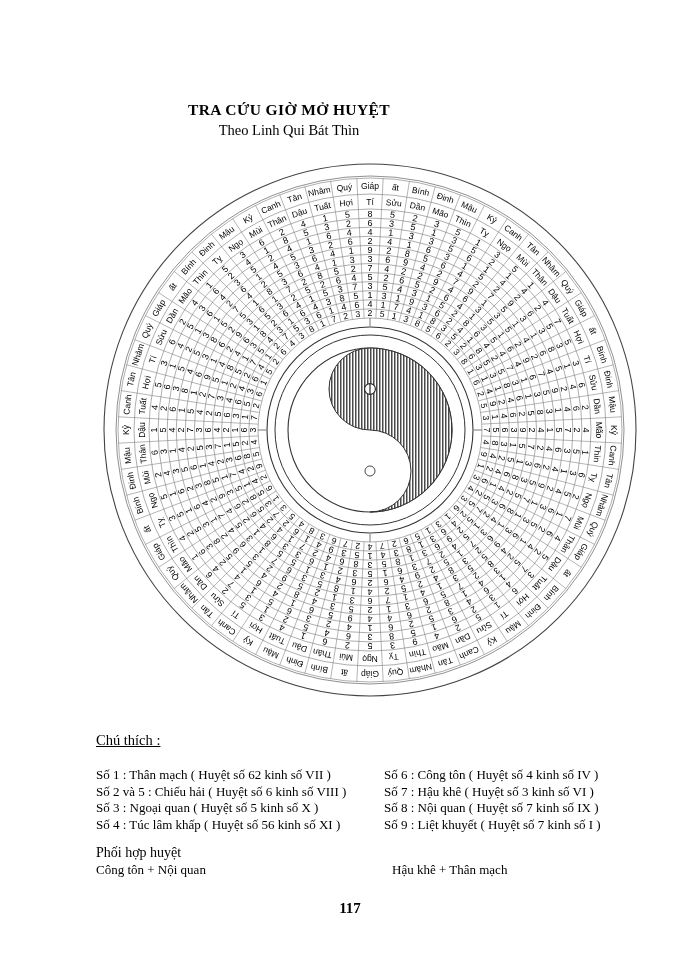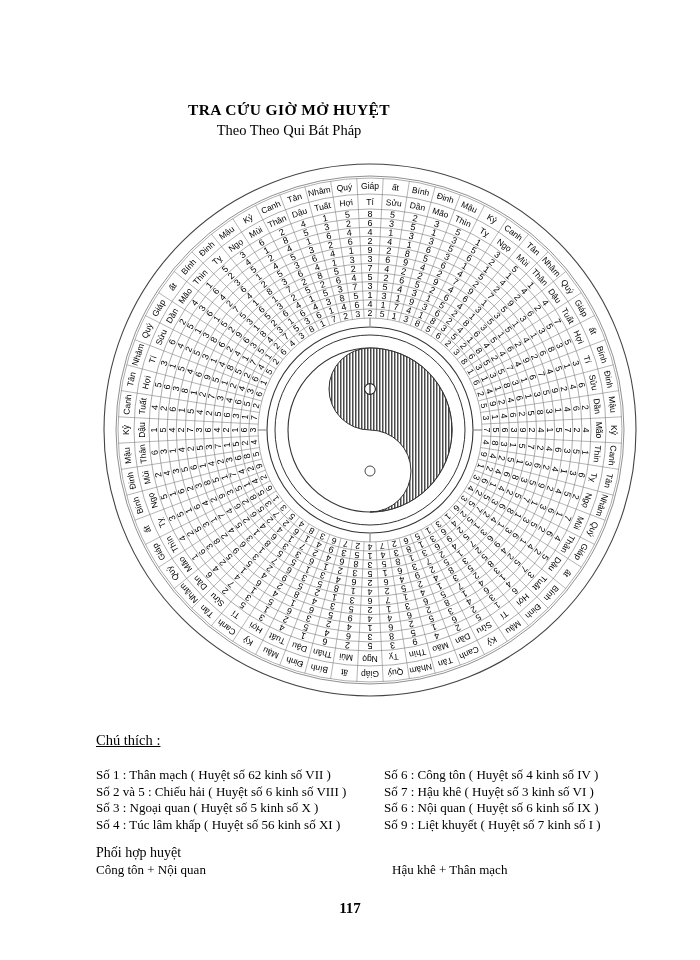--- a/index.html
+++ b/index.html
@@ -100,21 +100,21 @@
     text-align: center;
     font-weight: bold;
     font-size: 15px;
   }
 </style>
 </head>
 <body>
 
 <div id="title-block">
   <div id="doc-title">TRA CỨU GIỜ MỞ HUYỆT</div>
-  <div id="doc-subtitle">Theo Theo Qui Bát Pháp</div>
+  <div id="doc-subtitle">Theo Linh Qui Bát Thìn</div>
 </div>
 
 <div id="wheel-wrap">
   <svg id="wheel-svg" width="534" height="550" viewBox="0 0 534 550">
     <defs>
 
       <pattern id="hatch" width="3" height="4" patternUnits="userSpaceOnUse">
         <rect width="3" height="4" fill="#ffffff"></rect>
         <rect width="1.5" height="4" fill="#4a4a4a"></rect>
       </pattern>
@@ -1071,21 +1071,21 @@
   <div class="legend-cols">
     <div class="legend-col left">
       <div class="legend-line">Số 1 : Thân mạch ( Huyệt số 62 kinh số VII )</div>
       <div class="legend-line">Số 2 và 5 : Chiếu hải ( Huyệt số 6 kinh số VIII )</div>
       <div class="legend-line">Số 3  : Ngoại quan ( Huyệt số 5 kinh số X )</div>
       <div class="legend-line">Số 4  : Túc lâm khấp ( Huyệt số 56 kinh số XI )</div>
     </div>
     <div class="legend-col right">
       <div class="legend-line">Số 6 : Công tôn ( Huyệt số 4 kinh số IV )</div>
       <div class="legend-line">Số 7 : Hậu khê ( Huyệt số 3 kinh số VI )</div>
-      <div class="legend-line">Số  6 : Nội quan ( Huyệt  số 6 kinh số IX )</div>
+      <div class="legend-line">Số  8 : Nội quan ( Huyệt  số 7 kinh số IX )</div>
       <div class="legend-line">Số 9 : Liệt khuyết ( Huyệt số 7 kinh số I )</div>
     </div>
   </div>
 </div>
 
 <div id="combo">
   <div id="combo-heading">Phối hợp huyệt</div>
   <div class="combo-row">
     <span id="combo-left">Công tôn + Nội quan</span>
     <span id="combo-right">Hậu khê + Thân mạch</span>

